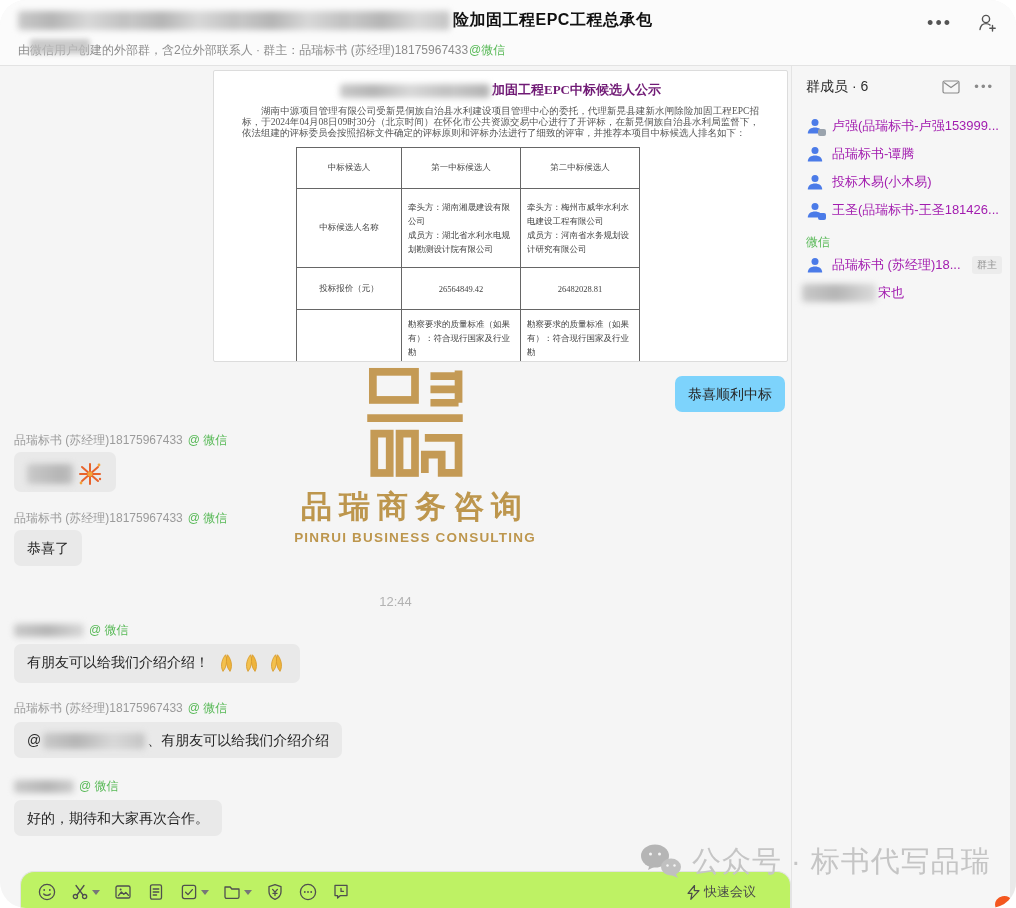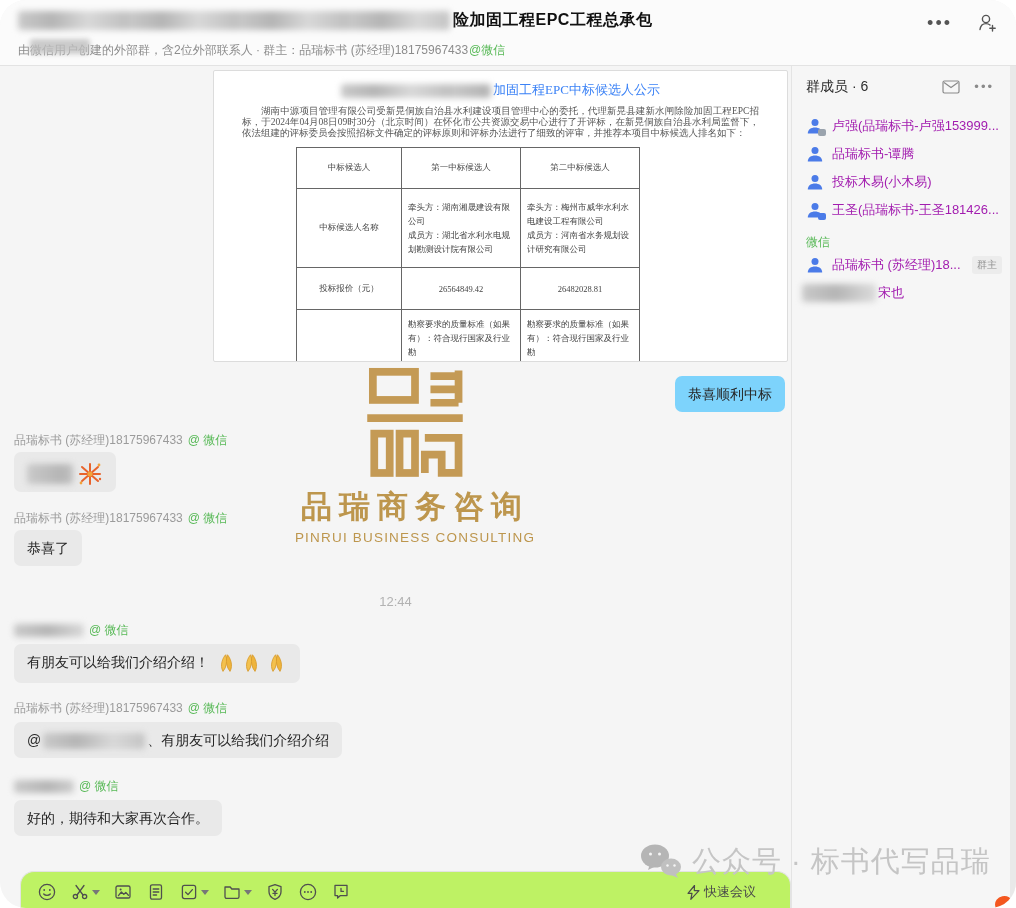--- a/index.html
+++ b/index.html
@@ -17,21 +17,21 @@
   .subtitle{position:absolute;left:18px;top:42px;font-size:12px;color:#8c8c8c;white-space:nowrap;}
   .subtitle .at{color:#58b957;margin-left:1px;}
   .subtitle-blur{position:absolute;left:30px;top:39px;width:60px;height:15px;background:rgba(190,190,190,.8);filter:blur(2.5px);border-radius:3px;}
 
   
   .bodyrow{position:absolute;left:0;top:66px;width:1016px;height:842px;}
   .chat{position:absolute;left:0;top:0;width:792px;height:842px;border-right:1px solid #e4e4e4;box-sizing:border-box;}
 
   
   .doc-card{position:absolute;left:213px;top:4px;width:573px;height:290px;background:#fff;border:1px solid #dcdcdc;border-radius:2px;overflow:hidden;font-family:"Liberation Serif","DejaVu Serif",serif;color:#3a3a3a;}
-  .doc-title-line{margin-top:10px;text-align:center;font-size:13px;font-weight:normal;color:#3b82f6;white-space:nowrap;}
+  .doc-title-line{margin-top:10px;text-align:center;font-size:13px;font-weight:bold;color:#701a75;white-space:nowrap;}
   .doc-title-redact{width:150px;height:14px;margin-right:2px;}
   .doc-par{margin:7px 28px 0 28px;font-size:9.5px;line-height:11px;text-align:justify;text-indent:2em;color:#555;}
   .doc-table{border-collapse:collapse;margin:8px 0 0 82px;font-size:8.5px;color:#444;}
   .doc-table td{border:1px solid #666;text-align:center;vertical-align:middle;padding:2px 6px;}
   .doc-table .c0{width:92px;}
   .doc-table .c1,.doc-table .c2{width:106px;}
   .doc-table .hrow td{height:36px;}
   .doc-table .tl{text-align:left;line-height:14px;}
   .doc-table .names td{height:74px;}
   .doc-table .price td{height:37px;}
@@ -41,21 +41,21 @@
   .bubble{position:absolute;background:#e9e9e9;border-radius:7px;padding:9px 13px;font-size:14px;color:#262626;line-height:18px;white-space:nowrap;}
   .bubble-sent{background:#7dd3fc;}
   .sender{position:absolute;font-size:12px;color:#9b9b9b;white-space:nowrap;}
   .sender .at{color:#58b957;margin-left:5px;}
   .timebar{position:absolute;left:0;width:100%;text-align:center;font-size:13px;color:#b2b2b2;}
   .inline-redact{vertical-align:middle;}
 
   
   .logo{position:absolute;left:292px;top:296px;width:246px;text-align:center;pointer-events:none;}
   .logo-cn{margin-top:6px;font-size:31px;font-weight:bold;color:#bd964d;letter-spacing:7px;white-space:nowrap;}
-  .logo-en{margin-top:2px;font-size:13.5px;font-weight:normal;color:#bd964d;letter-spacing:1.2px;white-space:nowrap;}
+  .logo-en{margin-top:2px;font-size:13.5px;font-weight:bold;color:#bd964d;letter-spacing:1.2px;white-space:nowrap;}
 
   
   .input-panel{position:absolute;left:20px;right:0;bottom:0;height:37px;background:#bef264;border:1px solid #e3e3e3;border-bottom:none;border-radius:14px 14px 0 0;box-sizing:border-box;display:flex;align-items:center;padding:4px 18px 0 16px;gap:13px;}
   .tool{display:flex;align-items:center;gap:2px;cursor:pointer;}
   .caret{width:0;height:0;border-left:4px solid transparent;border-right:4px solid transparent;border-top:5px solid #777;}
   .quick-meeting{margin-left:auto;margin-right:16px;display:flex;align-items:center;gap:4px;font-size:13px;color:#4a4a4a;cursor:pointer;}
 
   
   .sidebar{position:absolute;left:792px;top:0;width:224px;height:842px;background:#f6f6f6;box-sizing:border-box;padding:12px 10px 0 14px;}
   .sidebar::after{content:"";position:absolute;right:0;top:0;bottom:0;width:6px;background:#e9e9e9;}

